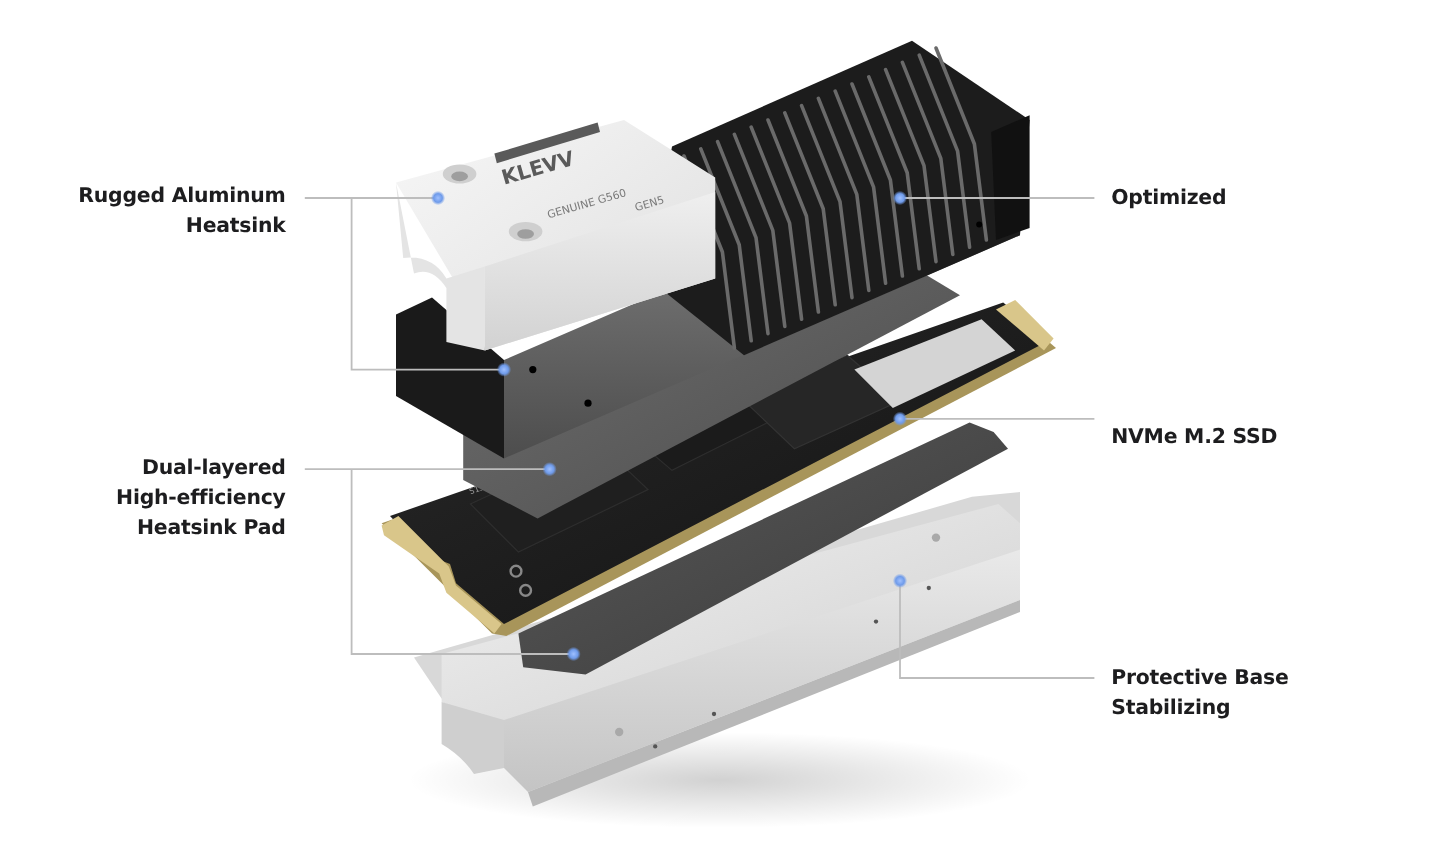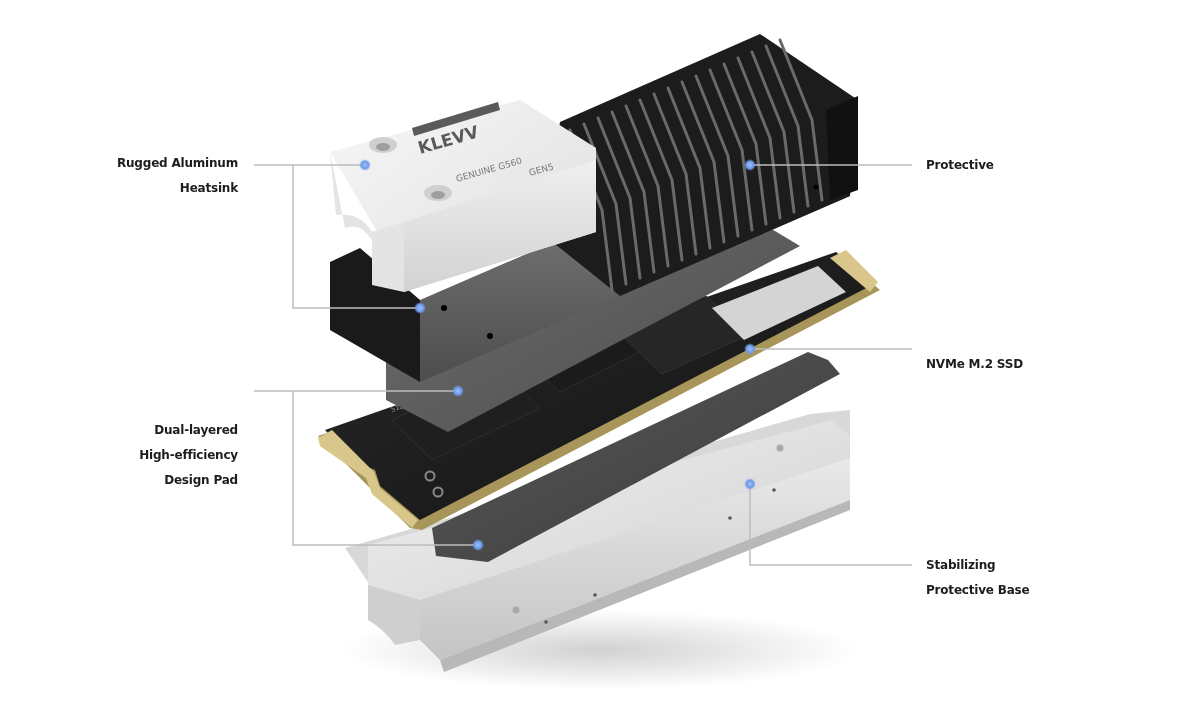--- a/index.html
+++ b/index.html
@@ -1,20 +1,20 @@
 <!DOCTYPE html>
 <html><head>
 <meta charset="utf-8">
 <style>
   html, body { margin:0; padding:0; background:#ffffff; }
   body { width:1200px; height:720px; position:relative; overflow:hidden; font-family:"DejaVu Sans", sans-serif; }
   #stage { position:absolute; left:0; top:0; width:1200px; height:720px; }
   .label {
     position:absolute; font-family:"DejaVu Sans", sans-serif; font-weight:bold;
-    font-size:12px; line-height:25px; color:#1d1d1f; letter-spacing:-0.2px;
+    font-size:17px; line-height:25px; color:#1d1d1f; letter-spacing:-0.2px;
   }
   .label span { display:block; white-space:nowrap; }
   .label.left { text-align:right; }
   .label.right { text-align:left; }
 </style>
 </head>
 <body>
 
 <div id="stage">
   <svg width="1200" height="720" viewBox="0 0 1200 720" xmlns="http://www.w3.org/2000/svg">
@@ -184,30 +184,30 @@
     </g>
   </svg>
 
   
   <div class="label left" style="right:962px; top:151px;">
     <span>Rugged Aluminum</span>
     <span>Heatsink</span>
   </div>
 
   <div class="label right" style="left:926px; top:153px;">
-    <span>Protective</span>
+    <span>Optimized</span>
   </div>
 
   <div class="label right" style="left:926px; top:352px;">
     <span>NVMe M.2 SSD</span>
   </div>
 
-  <div class="label left" style="right:962px; top:378px;margin-top:40px;">
+  <div class="label left" style="right:962px; top:378px;">
     <span>Dual-layered</span>
     <span>High-efficiency</span>
-    <span>Design Pad</span>
+    <span>Heatsink Pad</span>
   </div>
 
   <div class="label right" style="left:926px; top:553px;">
+    <span>Protective Base</span>
     <span>Stabilizing</span>
-    <span>Protective Base</span>
   </div>
 </div>
 
 </body></html>

